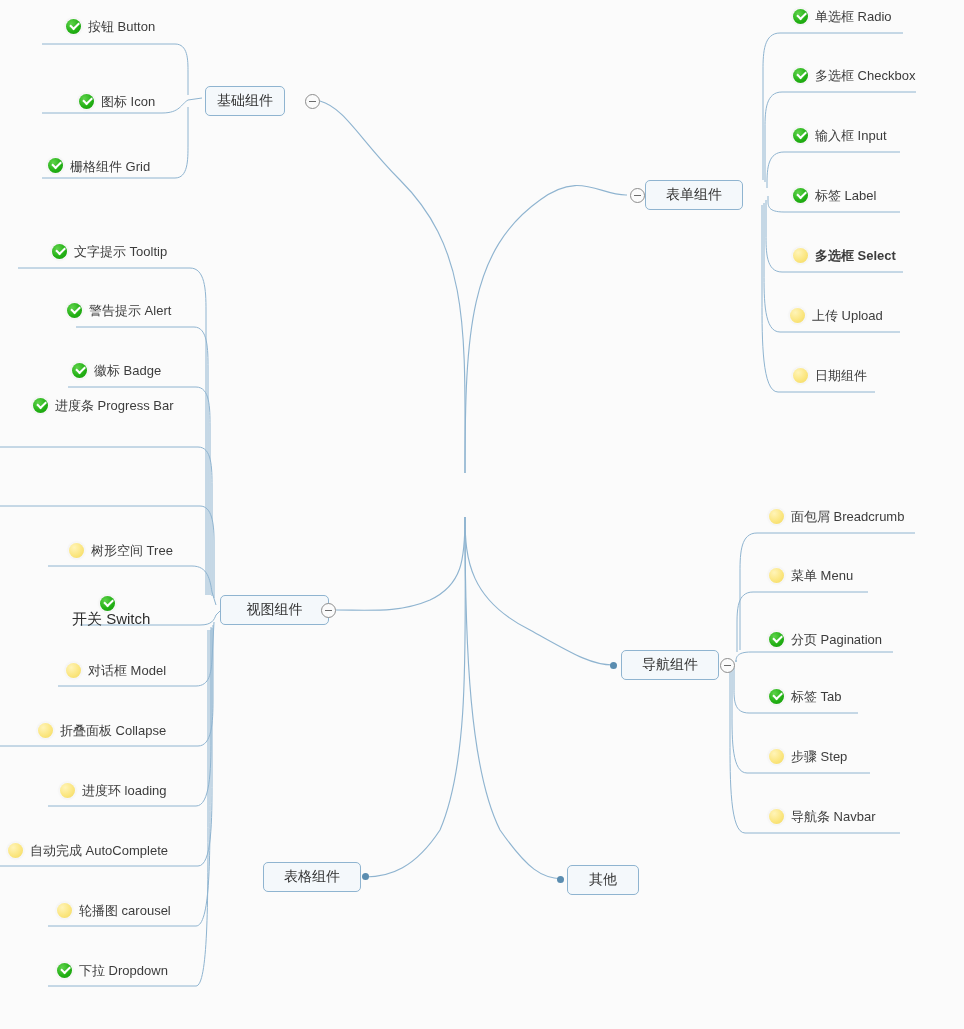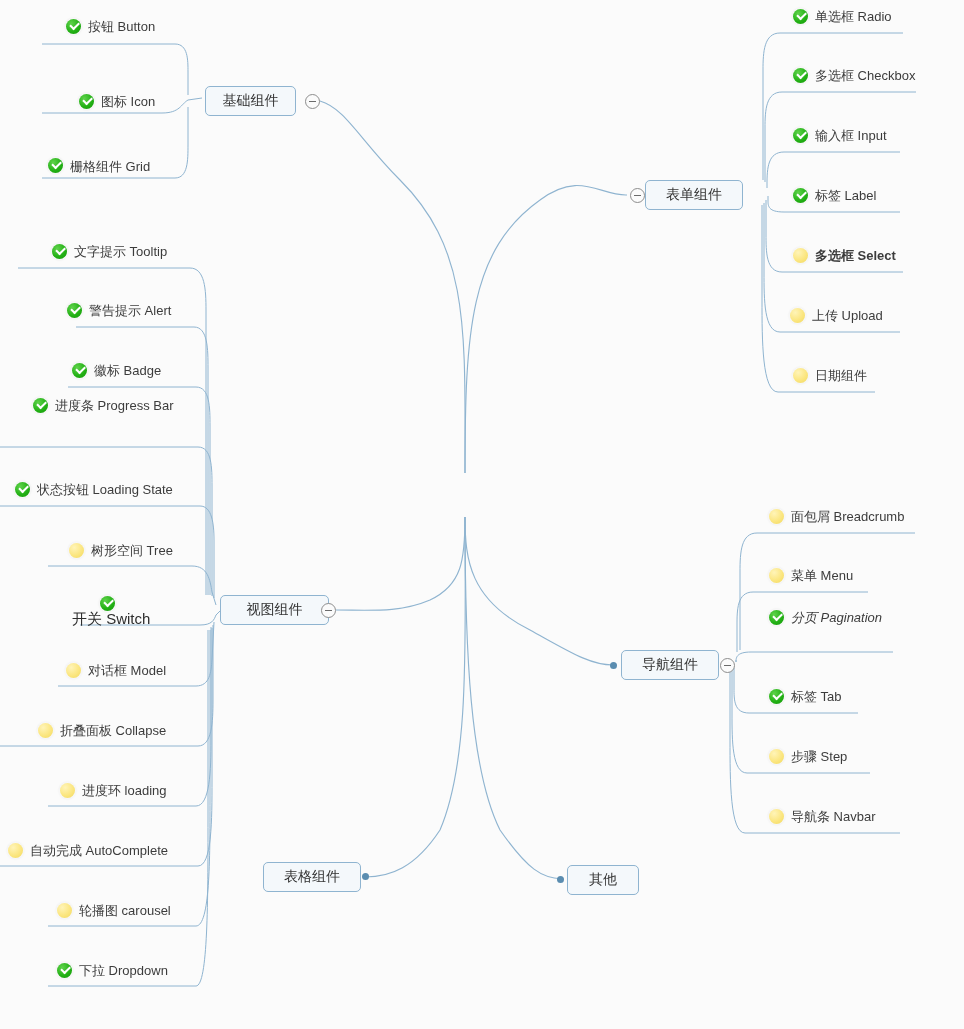--- a/index.html
+++ b/index.html
@@ -176,21 +176,21 @@
       <path d="M 915 533 L 757 533 C 741 533 740 552 740 572 L 740 650"></path>
       <path d="M 868 592 L 753 592 C 737 592 737 610 737 626 L 737 652"></path>
       <path d="M 893 652 L 751 652 C 736 652 736 658 736 662 L 736 660"></path>
       <path d="M 858 713 L 749 713 C 734 713 734 700 734 688 L 734 668"></path>
       <path d="M 870 773 L 747 773 C 732 773 732 740 732 714 L 732 670"></path>
       <path d="M 900 833 L 745 833 C 730 833 730 780 730 740 L 730 672"></path>
     </g>
   </svg>
 
 
-  <div class="branch-node" style="left:205px; top:86px; width:91px;">
+  <div class="branch-node" style="left:205px; top:86px; width:80px;">
     <span>基础组件</span>
   </div>
   <div class="toggle" style="left:305px; top:94px;"></div>
 
   <div class="branch-node" style="left:220px; top:595px; width:109px;">
     <span>视图组件</span>
   </div>
   <div class="toggle" style="left:321px; top:603px;"></div>
 
   <div class="branch-node" style="left:263px; top:862px; width:98px;">
@@ -236,24 +236,20 @@
     <span class="txt">警告提示 Alert</span>
   </div>
   <div class="leaf" style="left:72px; top:357px;">
     <span class="badge done"></span>
     <span class="txt">徽标 Badge</span>
   </div>
   <div class="leaf" style="left:33px; top:392px;">
     <span class="badge done"></span>
     <span class="txt">进度条 Progress Bar</span>
   </div>
-  <div class="leaf" style="left:15px; top:476px;">
-    <span class="badge done"></span>
-    <span class="txt">状态按钮 Loading State</span>
-  </div>
   <div class="leaf" style="left:69px; top:537px;">
     <span class="badge todo"></span>
     <span class="txt">树形空间 Tree</span>
   </div>
   <div class="leaf accent" style="left:72px; top:596px;flex-direction:column;">
     <span class="badge done"></span>
     <span class="txt">开关 Switch</span>
   </div>
   <div class="leaf" style="left:66px; top:657px;">
     <span class="badge todo"></span>
@@ -310,21 +306,21 @@
   </div>
 
   <div class="leaf" style="left:769px; top:503px;">
     <span class="badge todo"></span>
     <span class="txt">面包屑 Breadcrumb</span>
   </div>
   <div class="leaf" style="left:769px; top:562px;">
     <span class="badge todo"></span>
     <span class="txt">菜单 Menu</span>
   </div>
-  <div class="leaf" style="left:769px; top:604px;font-style:italic;">
+  <div class="leaf" style="left:769px; top:626px;">
     <span class="badge done"></span>
     <span class="txt">分页 Pagination</span>
   </div>
   <div class="leaf" style="left:769px; top:683px;">
     <span class="badge done"></span>
     <span class="txt">标签 Tab</span>
   </div>
   <div class="leaf" style="left:769px; top:743px;">
     <span class="badge todo"></span>
     <span class="txt">步骤 Step</span>

